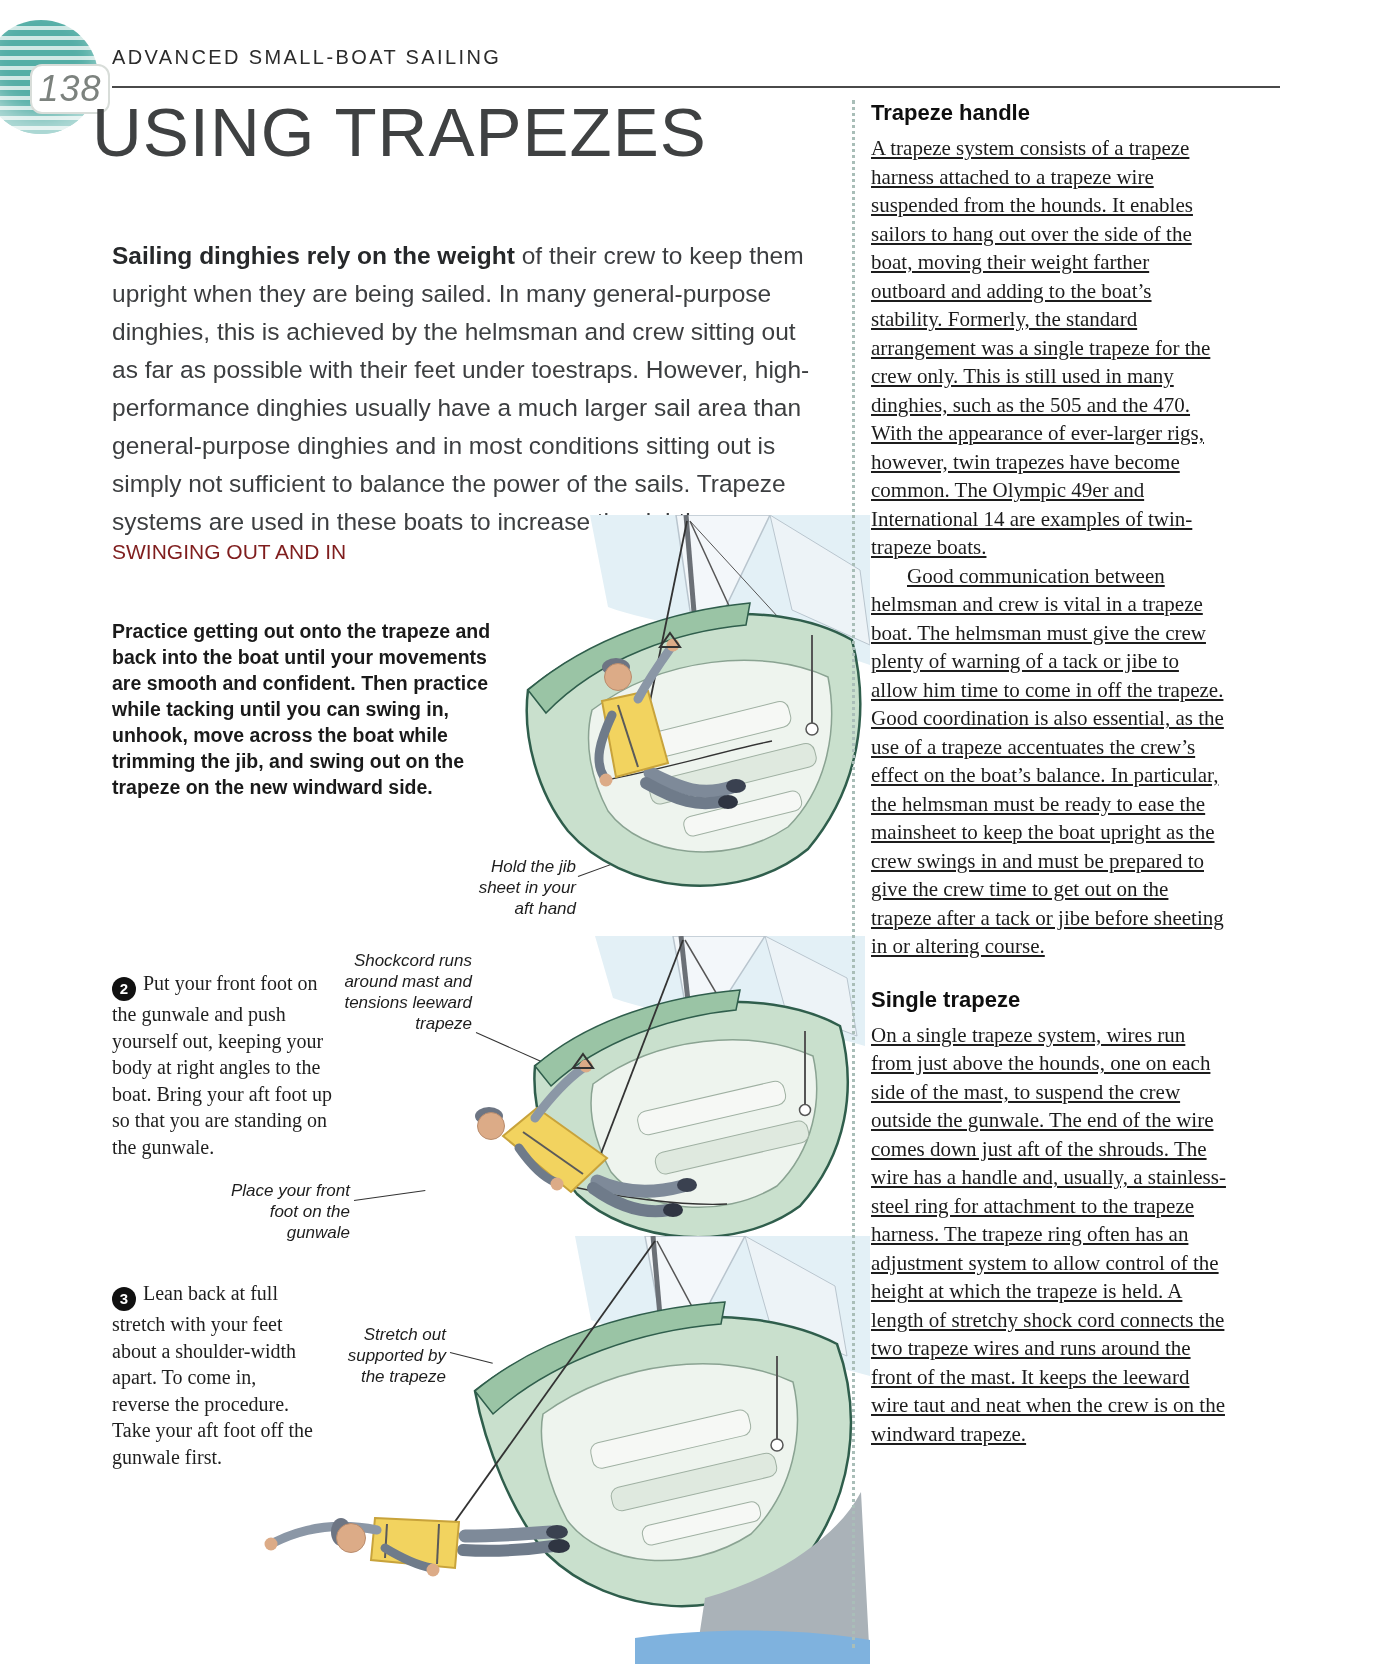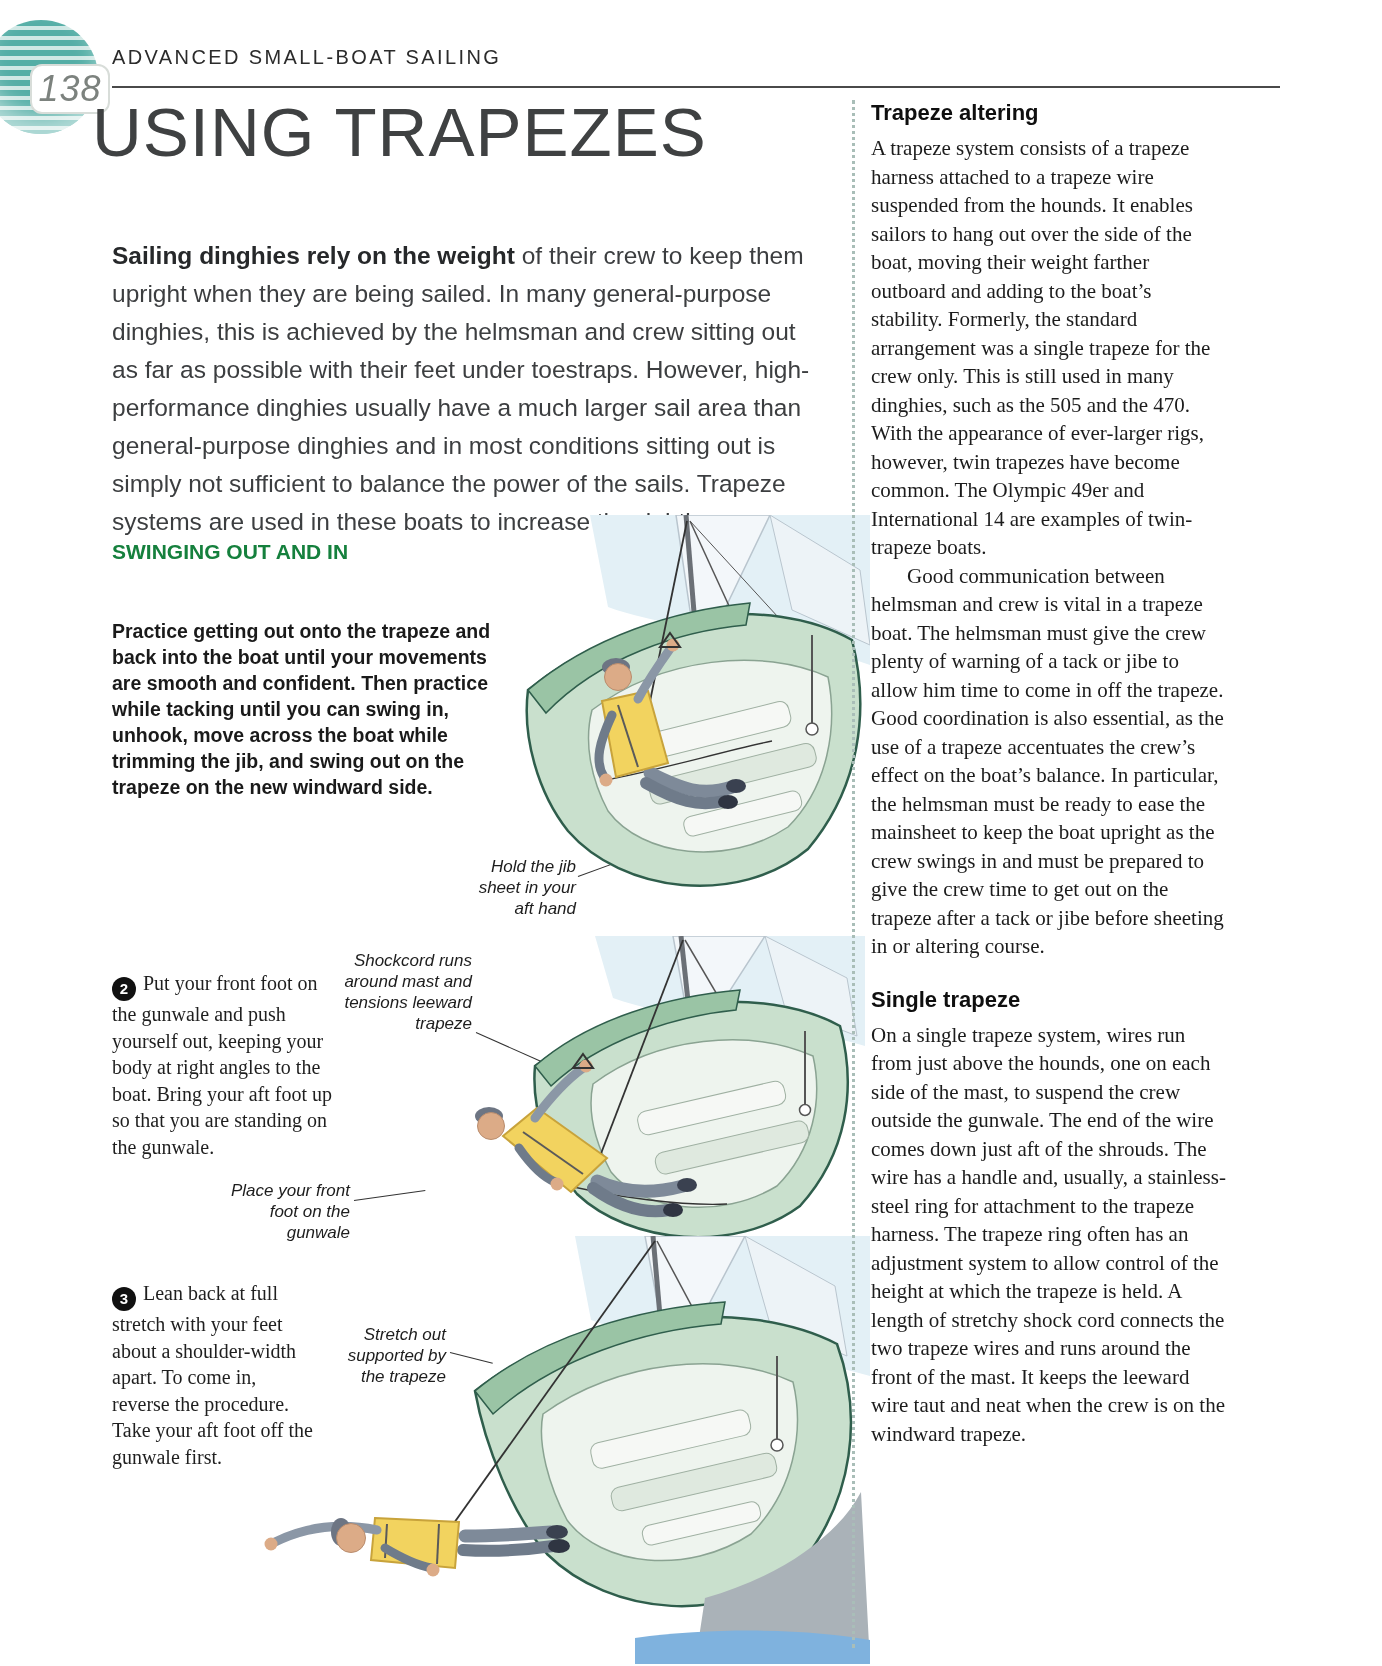--- a/index.html
+++ b/index.html
@@ -16,21 +16,21 @@
 
   .kicker{position:absolute;left:112px;top:46px;font-size:20px;letter-spacing:2.4px;color:#2b2b2b;text-align:center;}
   .rule{position:absolute;left:112px;top:86px;width:1168px;height:2px;background:#4a4a4a;}
 
   .title{position:absolute;left:92px;top:98px;font-size:69px;font-weight:400;color:#3f4142;
     letter-spacing:1px;line-height:1;}
 
   .intro{position:absolute;left:112px;top:212px;width:708px;font-size:24.5px;line-height:38px;color:#3c3e40;}
   .intro b{color:#26282a;}
 
-  .sec-head{position:absolute;left:112px;top:540px;font-size:21px;font-weight:700;color:#15803d;}
+  .sec-head{position:absolute;left:112px;top:540px;font-size:21px;font-weight:400;color:#7f1d1d;}
   .sec-intro{position:absolute;left:112px;top:576px;width:394px;font-size:19.5px;font-weight:700;
     line-height:26px;color:#1a1a1a;margin-top:42px;}
 
   .step{position:absolute;font-family:"Liberation Serif",serif;font-size:20px;line-height:26.5px;color:#1f1f1f;}
   .step-badge{display:inline-flex;width:24px;height:24px;border-radius:50%;background:#111;color:#fff;
     align-items:center;justify-content:center;font-family:"Liberation Sans",sans-serif;
     font-size:15px;font-weight:700;margin-right:7px;vertical-align:-4px;}
   #step1{left:112px;top:793px;width:310px;}
   #step2{left:112px;top:950px;width:220px;}
   #step3{left:112px;top:1260px;width:202px;}
@@ -47,21 +47,21 @@
   .illus svg{display:block;width:100%;height:100%;}
   #ill1{left:440px;top:515px;width:430px;height:418px;}
   #ill2{left:385px;top:936px;width:480px;height:306px;}
   #ill3{left:225px;top:1236px;width:645px;height:428px;}
 
   .rightcol{position:absolute;left:852px;top:100px;width:374px;box-sizing:border-box;
     padding-left:16px;border-left:3px dotted #a9beb8;min-height:1548px;}
   .rightcol h3{margin:0 0 8px 0;font-size:22px;font-weight:700;color:#0f0f0f;
     font-family:"Liberation Sans",sans-serif;}
   .rightcol h3.second{margin-top:26px;}
-  .rightcol p{margin:0;font-family:"Liberation Serif",serif;font-size:21px;line-height:28.5px;color:#1c1c1c;}
+  .rightcol p{margin:0;font-family:"Liberation Serif",serif;font-size:21px;line-height:28.5px;color:#1c1c1c;text-decoration:underline;}
   .rightcol p.indent{text-indent:36px;}
 </style>
 </head>
 <body>
 
 <div class="page">
 
   <div class="badge-circle"></div>
   <div class="badge-pill">
     <span>138</span>
@@ -191,20 +191,20 @@
       <path d="M152,294 C112,286 78,292 50,306" stroke="#8b97a6" stroke-width="9" fill="none" stroke-linecap="round"></path>
       <circle cx="46" cy="308" r="6.5" fill="#dcab87"></circle>
       <path d="M160,312 C180,324 196,330 206,332" stroke="#6f7b8a" stroke-width="9" fill="none" stroke-linecap="round"></path>
       <circle cx="208" cy="334" r="6.5" fill="#dcab87"></circle>
       <ellipse cx="116" cy="296" rx="10" ry="14" fill="#6d7583"></ellipse>
       <circle cx="126" cy="302" r="14.5" fill="#dcab87" stroke="#b98c6d"></circle>
     </svg>
   </div>
 
   <aside class="rightcol">
-    <h3>Trapeze altering</h3>
+    <h3>Trapeze handle</h3>
     <p>A trapeze system consists of a trapeze harness attached to a trapeze wire suspended from the hounds. It enables sailors to hang out over the side of the boat, moving their weight farther outboard and adding to the boat’s stability. Formerly, the standard arrangement was a single trapeze for the crew only. This is still used in many dinghies, such as the 505 and the 470. With the appearance of ever-larger rigs, however, twin trapezes have become common. The Olympic 49er and International 14 are examples of twin-trapeze boats.</p>
     <p class="indent">Good communication between helmsman and crew is vital in a trapeze boat. The helmsman must give the crew plenty of warning of a tack or jibe to allow him time to come in off the trapeze. Good coordination is also essential, as the use of a trapeze accentuates the crew’s effect on the boat’s balance. In particular, the helmsman must be ready to ease the mainsheet to keep the boat upright as the crew swings in and must be prepared to give the crew time to get out on the trapeze after a tack or jibe before sheeting in or altering course.</p>
     <h3 class="second">Single trapeze</h3>
     <p>On a single trapeze system, wires run from just above the hounds, one on each side of the mast, to suspend the crew outside the gunwale. The end of the wire comes down just aft of the shrouds. The wire has a handle and, usually, a stainless-steel ring for attachment to the trapeze harness. The trapeze ring often has an adjustment system to allow control of the height at which the trapeze is held. A length of stretchy shock cord connects the two trapeze wires and runs around the front of the mast. It keeps the leeward wire taut and neat when the crew is on the windward trapeze.</p>
   </aside>
 
 </div>
 
 </body></html>

